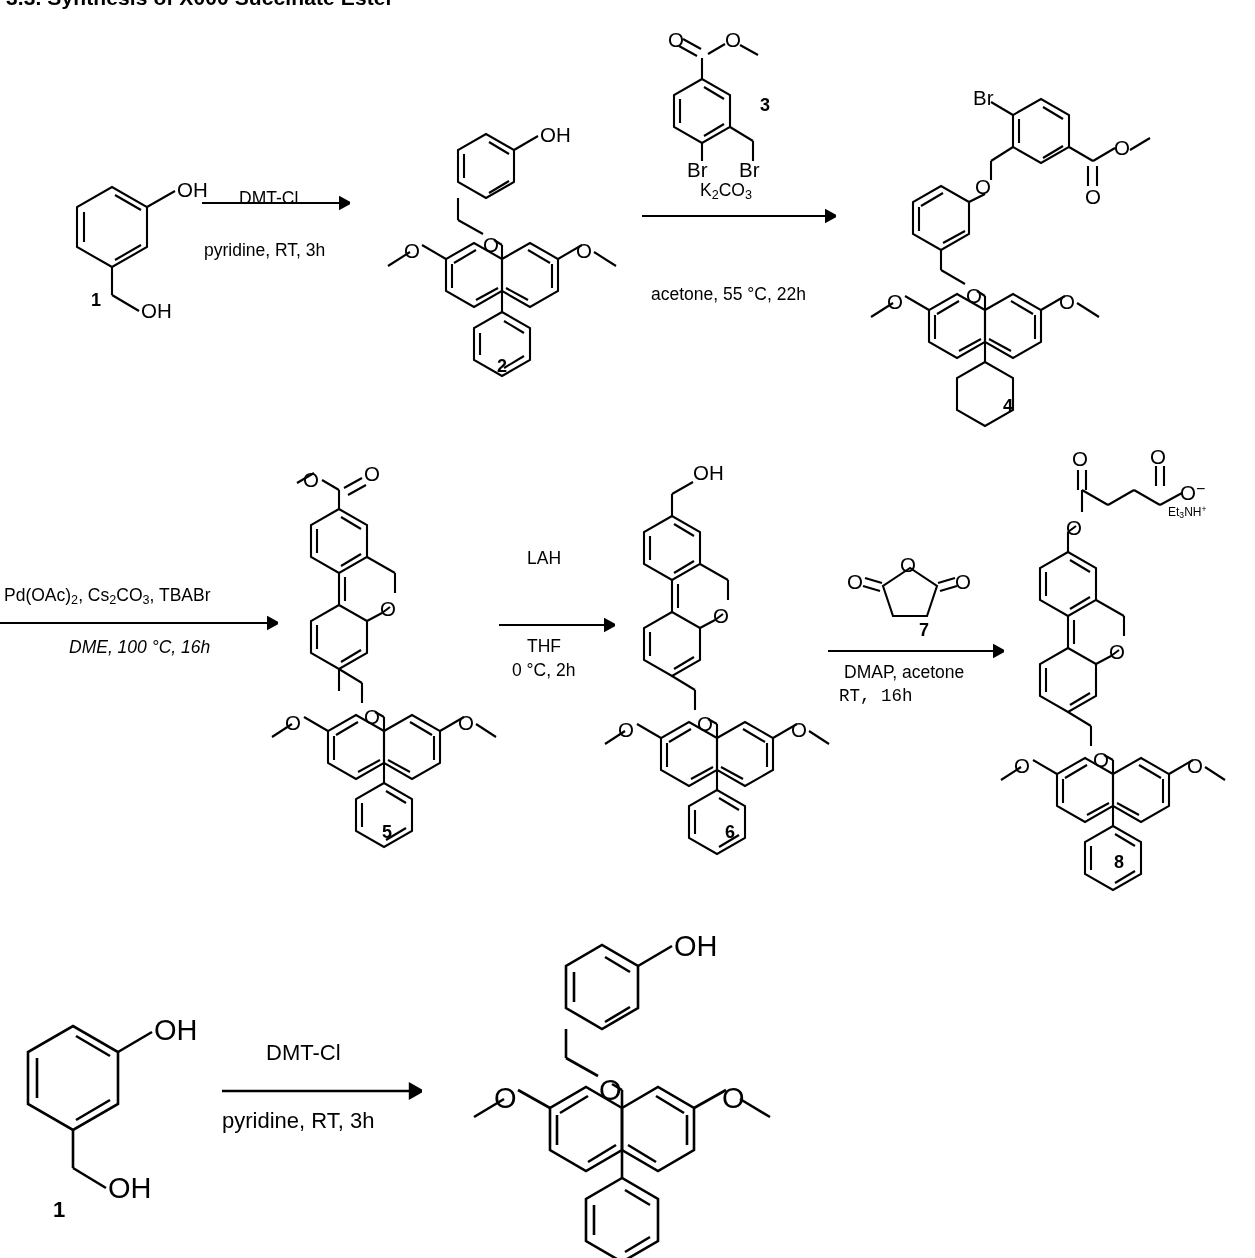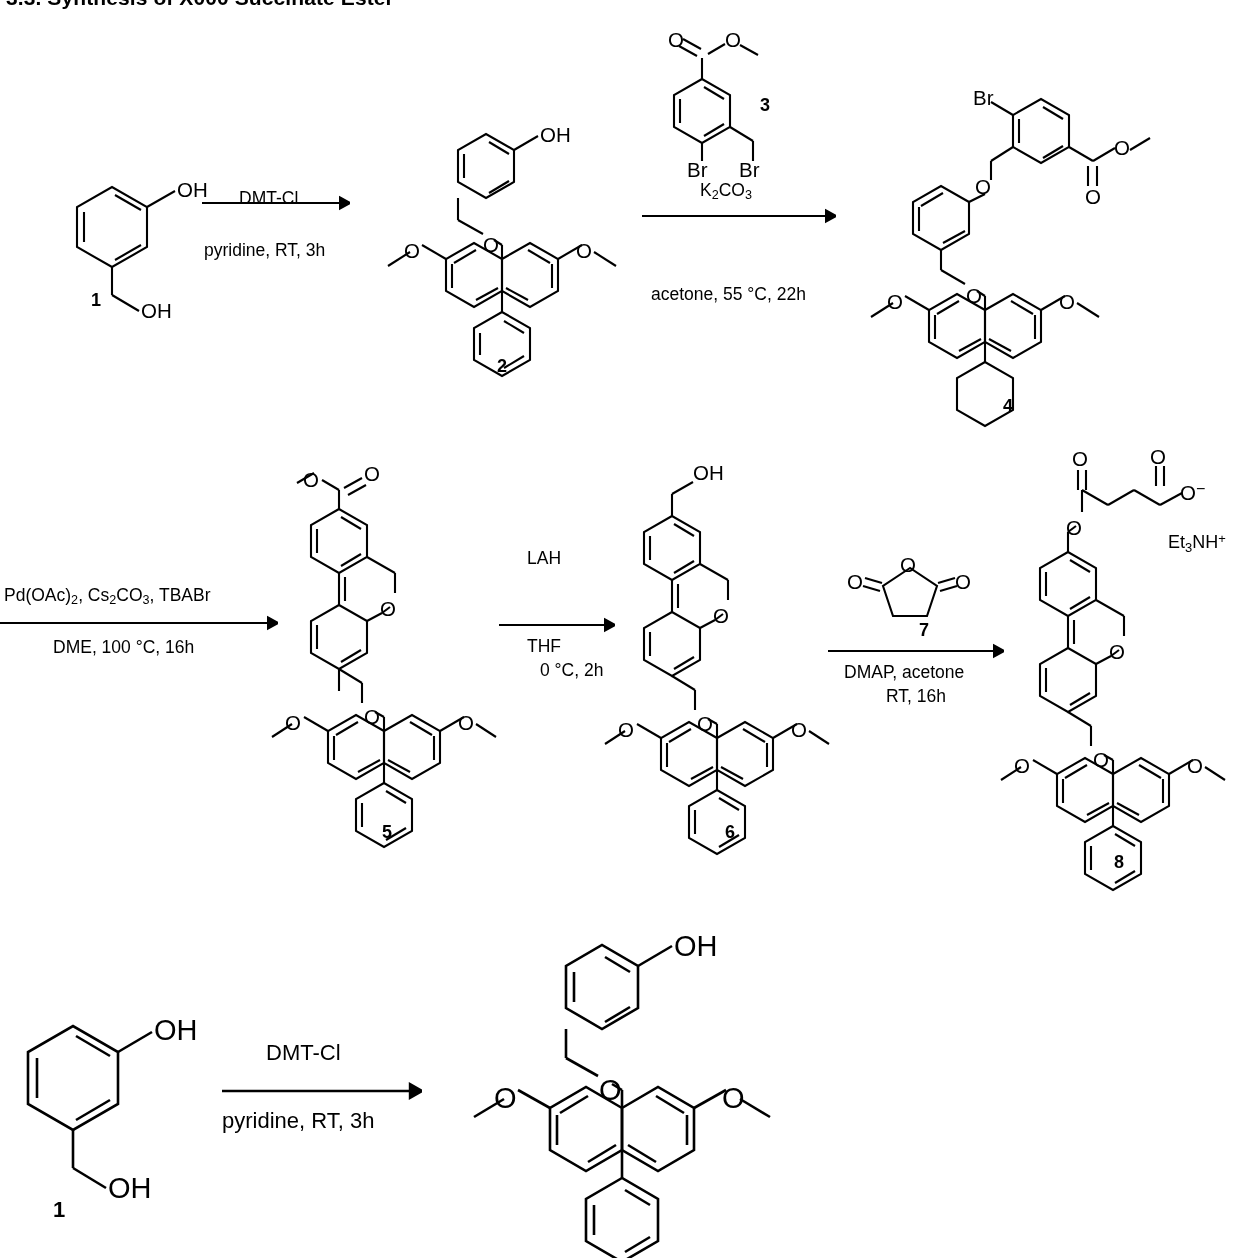--- a/index.html
+++ b/index.html
@@ -190,21 +190,21 @@
 
 <div class="arrowbox" style="left:0px;top:610px;">
 <svg width="278" height="26" viewBox="0 0 278 26">
  <g stroke="#000" stroke-width="2" fill="#000">
   <line x1="0" y1="13" x2="268" y2="13"></line>
   <polygon points="268,7.5 278,13 268,18.5"></polygon>
  </g>
 </svg>
 </div>
 <div class="cond" style="left:4px;top:585px;"><span>Pd(OAc)<sub>2</sub>, Cs<sub>2</sub>CO<sub>3</sub>, TBABr</span></div>
-<div class="cond" style="left:53px;top:637px;">DME, 100 °C, 16h</div>
+<div class="cond" style="left:69px;top:637px;font-style:italic;">DME, 100 °C, 16h</div>
 
 <div class="cmpd" style="left:292px;top:443px;">
 <svg width="250" height="370" viewBox="0 0 250 370">
  <g fill="none" stroke="#000" stroke-width="2.1">
 
   <path d="M47 47 L30 37"></path>
   <path d="M22 30 L5 40"></path>
   <path d="M52 45 L70 35"></path>
         <path d="M56 52 L74 42"></path>
   <path d="M47 47 L47 66"></path>
@@ -263,21 +263,21 @@
 <div class="arrowbox" style="left:499px;top:612px;">
 <svg width="116" height="26" viewBox="0 0 116 26">
  <g stroke="#000" stroke-width="2" fill="#000">
   <line x1="0" y1="13" x2="106" y2="13"></line>
   <polygon points="106,7.5 116,13 106,18.5"></polygon>
  </g>
 </svg>
 </div>
 <div class="cond" style="left:527px;top:548px;">LAH</div>
 <div class="cond" style="left:527px;top:636px;">THF</div>
-<div class="cond" style="left:540px;top:660px;">0 °C, 2h</div>
+<div class="cond" style="left:512px;top:660px;">0 °C, 2h</div>
 
 <div class="cmpd" style="left:625px;top:450px;">
 <svg width="250" height="370" viewBox="0 0 250 370">
  <g fill="none" stroke="#000" stroke-width="2.1">
 
   <path d="M47 66 L47 44"></path>
   <path d="M47 44 L68 32"></path>
 
   <path d="M47 66 L19 82 L19 114 L47 130 L75 114 L75 82 Z"></path>
   <path d="M25 86 L25 110"></path>
@@ -345,21 +345,21 @@
 
 <div class="arrowbox" style="left:828px;top:638px;">
 <svg width="176" height="26" viewBox="0 0 176 26">
  <g stroke="#000" stroke-width="2" fill="#000">
   <line x1="0" y1="13" x2="166" y2="13"></line>
   <polygon points="166,7.5 176,13 166,18.5"></polygon>
  </g>
 </svg>
 </div>
 <div class="cond" style="left:844px;top:662px;">DMAP, acetone</div>
-<div class="cond" style="left:886px;top:686px;">RT, 16h</div>
+<div class="cond" style="left:839px;top:686px;font-family:Liberation Mono, monospace;">RT, 16h</div>
 
 <div class="cmpd" style="left:1020px;top:434px;">
 <svg width="240" height="420" viewBox="0 0 240 420">
  <g fill="none" stroke="#000" stroke-width="2.1">
 
   <path d="M58 36 L58 56"></path>
         <path d="M66 36 L66 56"></path>
   <path d="M62 56 L88 71"></path>
   <path d="M88 71 L114 56"></path>
   <path d="M114 56 L140 71"></path>
@@ -414,21 +414,21 @@
  <text x="130" y="30" font-size="20.5" font-family="'Liberation Sans',sans-serif">O</text>
  <text x="160" y="66" font-size="20.5" font-family="'Liberation Sans',sans-serif">O</text>
  <text x="176" y="60" font-size="16" font-family="'Liberation Sans',sans-serif">−</text>
  <text x="46" y="101" font-size="20.5" font-family="'Liberation Sans',sans-serif">O</text>
  <text x="89" y="225" font-size="20.5" font-family="'Liberation Sans',sans-serif">O</text>
  <text x="73" y="333" font-size="20.5" font-family="'Liberation Sans',sans-serif">O</text>
  <text x="-6" y="339" font-size="20.5" font-family="'Liberation Sans',sans-serif">O</text>
  <text x="167" y="339" font-size="20.5" font-family="'Liberation Sans',sans-serif">O</text>
 </svg>
 </div>
-<div class="cond" style="left:1168px;top:504px;font-size:18px;margin-top:27px;">Et<sub>3</sub>NH<sup>+</sup></div>
+<div class="cond" style="left:1168px;top:504px;font-size:12px;">Et<sub>3</sub>NH<sup>+</sup></div>
 <div class="lbl" style="left:1114px;top:852px;">8</div>
 
 <div class="cmpd" style="left:18px;top:1000px;">
 <svg width="190" height="210" viewBox="0 0 190 210">
  <g fill="none" stroke="#000" stroke-width="2.6">
   <path d="M10 52 L10 104 L55 130 L100 104 L100 52 L55 26 Z"></path>
   <path d="M19 58 L19 98"></path>
         <path d="M58 120 L92 100"></path>
         <path d="M92 56 L58 36"></path>
   <path d="M100 52 L134 32"></path>

